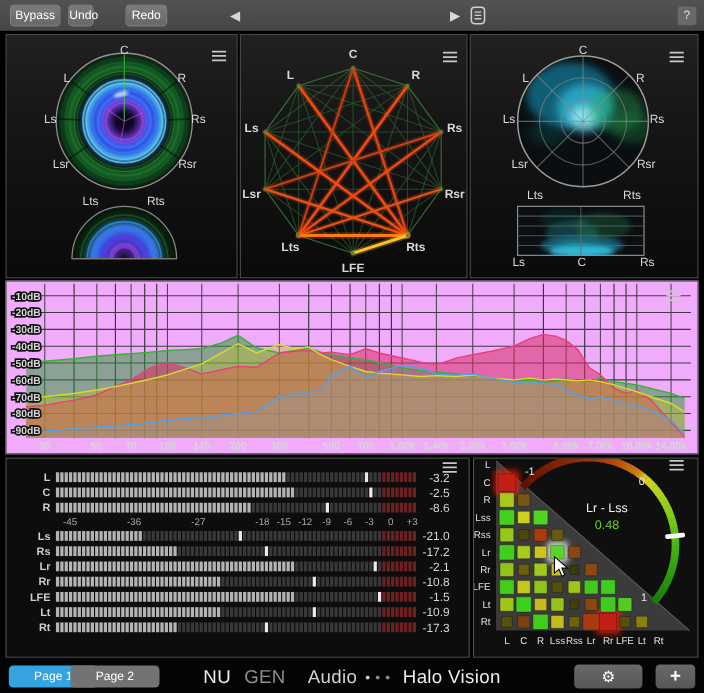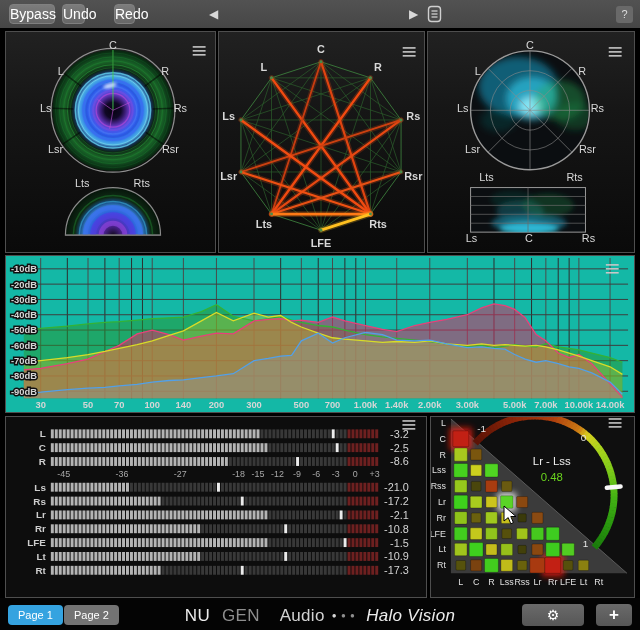--- a/index.html
+++ b/index.html
@@ -1,53 +1,53 @@
 <!DOCTYPE html>
 <html><head>
 <meta charset="utf-8">
 <style>
   html,body{margin:0;padding:0;background:#222;}
   body{font-family:"Liberation Sans",sans-serif;}
   #app{position:relative;width:640px;height:630px;background:#000;overflow:hidden;}
   
   .topbar{position:absolute;left:0;top:0;width:640px;height:28px;background:linear-gradient(180deg,#525252,#464646);}
   .tb-btn{position:absolute;top:4px;height:20px;border:1px solid #808080;border-radius:4px;
-          background:linear-gradient(180deg,#7c7c7c,#676767);color:#fff;font-size:14px;line-height:18px;
+          background:linear-gradient(180deg,#7c7c7c,#676767);color:#fff;font-size:11px;line-height:18px;
           text-align:center;padding:0;font-family:inherit;cursor:default;}
   .tri{position:absolute;top:7px;color:#d8d8d8;font-size:12px;line-height:14px;}
   .help-btn{position:absolute;right:7px;top:6px;width:17px;height:17px;border:none;border-radius:3px;
             background:#696969;color:#dedede;font-size:11px;line-height:17px;text-align:center;padding:0;font-family:inherit;}
   
   .panel{position:absolute;background:linear-gradient(180deg,#212121 0%,#161616 35%,#0a0a0a 100%);
          border:1px solid #4e4e4e;box-sizing:border-box;}
   .panel svg{display:block;}
   
   .bottombar{position:absolute;left:0;top:598px;width:640px;height:32px;background:#040404;}
   .page-btn{position:absolute;top:7px;height:20px;border:none;border-radius:4px;color:#fff;font-size:11px;
-            padding:0 10px;font-family:inherit;}
+            padding:0 23px;font-family:inherit;}
   .brand{position:absolute;left:0;right:0;top:8px;text-align:center;font-size:17px;color:#ececec;letter-spacing:.3px;}
   .brand .gen{color:#8e8e8e;margin-left:12px;}
   .brand .audio{color:#d2d2d2;margin-left:20px;text-align:center;}
-  .brand .halo{color:#ececec;margin-left:4px;font-style:italic;}
+  .brand .halo{color:#ececec;margin-left:4px;}
   .dot{font-size:8px;vertical-align:3px;margin:0 2px;}
   .dot.d1{color:#d6d6d6;} .dot.d2,.dot.d3{color:#8e8e8e;}
   .sq-btn{position:absolute;top:6px;height:22px;border:none;border-radius:4px;background:linear-gradient(180deg,#6a6a6a,#565656);
           color:#fff;font-family:inherit;text-align:center;}
   #cursor{position:absolute;left:503px;top:505px;pointer-events:none;}
   svg text{font-family:"Liberation Sans",sans-serif;}
 </style>
 </head>
 <body>
 
 <div id="app">
 
   <div class="topbar">
     <button class="tb-btn" style="left:9px;width:46px">Bypass</button>
     <button class="tb-btn" style="left:62px;width:23px">Undo</button>
-    <button class="tb-btn" style="left:114px;width:21px">Redo</button>
+    <button class="tb-btn" style="left:114px;width:38px">Redo</button>
     <span class="tri" style="left:209px">◀</span>
     <span class="tri" style="left:409px">▶</span>
     <svg style="position:absolute;left:427px;top:5px" width="16" height="19">
       <rect x="1.5" y="1.5" width="12" height="15" rx="3" fill="none" stroke="#cfcfcf" stroke-width="1.4"></rect>
       <line x1="4.5" y1="6" x2="10.5" y2="6" stroke="#cfcfcf" stroke-width="1.3"></line>
       <line x1="4.5" y1="9" x2="10.5" y2="9" stroke="#cfcfcf" stroke-width="1.3"></line>
       <line x1="4.5" y1="12" x2="10.5" y2="12" stroke="#cfcfcf" stroke-width="1.3"></line>
     </svg>
     <button class="help-btn">?</button>
   </div>
@@ -295,21 +295,21 @@
         <text x="529" y="243" text-anchor="middle" fill="#d8d8d8" font-size="11">C</text>
         <text x="589" y="243" text-anchor="middle" fill="#d8d8d8" font-size="11">Rs</text>
         <g>
           <line x1="609.5" y1="47" x2="622.5" y2="47" stroke="#c8c8c8" stroke-width="1.6"></line>
           <line x1="609.5" y1="51" x2="622.5" y2="51" stroke="#c8c8c8" stroke-width="1.6"></line>
           <line x1="609.5" y1="55" x2="622.5" y2="55" stroke="#c8c8c8" stroke-width="1.6"></line>
         </g>
       </svg>
   </div>
 
-  <div class="panel" style="left:5px;top:255px;width:630px;height:158px;background:#14b8a6">
+  <div class="panel" style="left:5px;top:255px;width:630px;height:158px;background:#f0abfc">
     <svg id="svg-spectrum" viewBox="5 255 630 158" width="628" height="156">
         <line x1="37.1035825546478" y1="257" x2="37.1035825546478" y2="399" stroke="#4a4a4a" stroke-width="1"></line>
         <line x1="64.09841056167042" y1="257" x2="64.09841056167042" y2="399" stroke="#2d2d2d" stroke-width="1"></line>
         <line x1="85.0372258909189" y1="257" x2="85.0372258909189" y2="399" stroke="#4a4a4a" stroke-width="1"></line>
         <line x1="102.14548371762221" y1="257" x2="102.14548371762221" y2="399" stroke="#2d2d2d" stroke-width="1"></line>
         <line x1="116.610309605582" y1="257" x2="116.610309605582" y2="399" stroke="#4a4a4a" stroke-width="1"></line>
         <line x1="129.14031172464485" y1="257" x2="129.14031172464485" y2="399" stroke="#2d2d2d" stroke-width="1"></line>
         <line x1="140.19255687357398" y1="257" x2="140.19255687357398" y2="399" stroke="#2d2d2d" stroke-width="1"></line>
         <line x1="150.0791270538933" y1="257" x2="150.0791270538933" y2="399" stroke="#4a4a4a" stroke-width="1"></line>
         <line x1="181.6522107685564" y1="257" x2="181.6522107685564" y2="399" stroke="#4a4a4a" stroke-width="1"></line>

